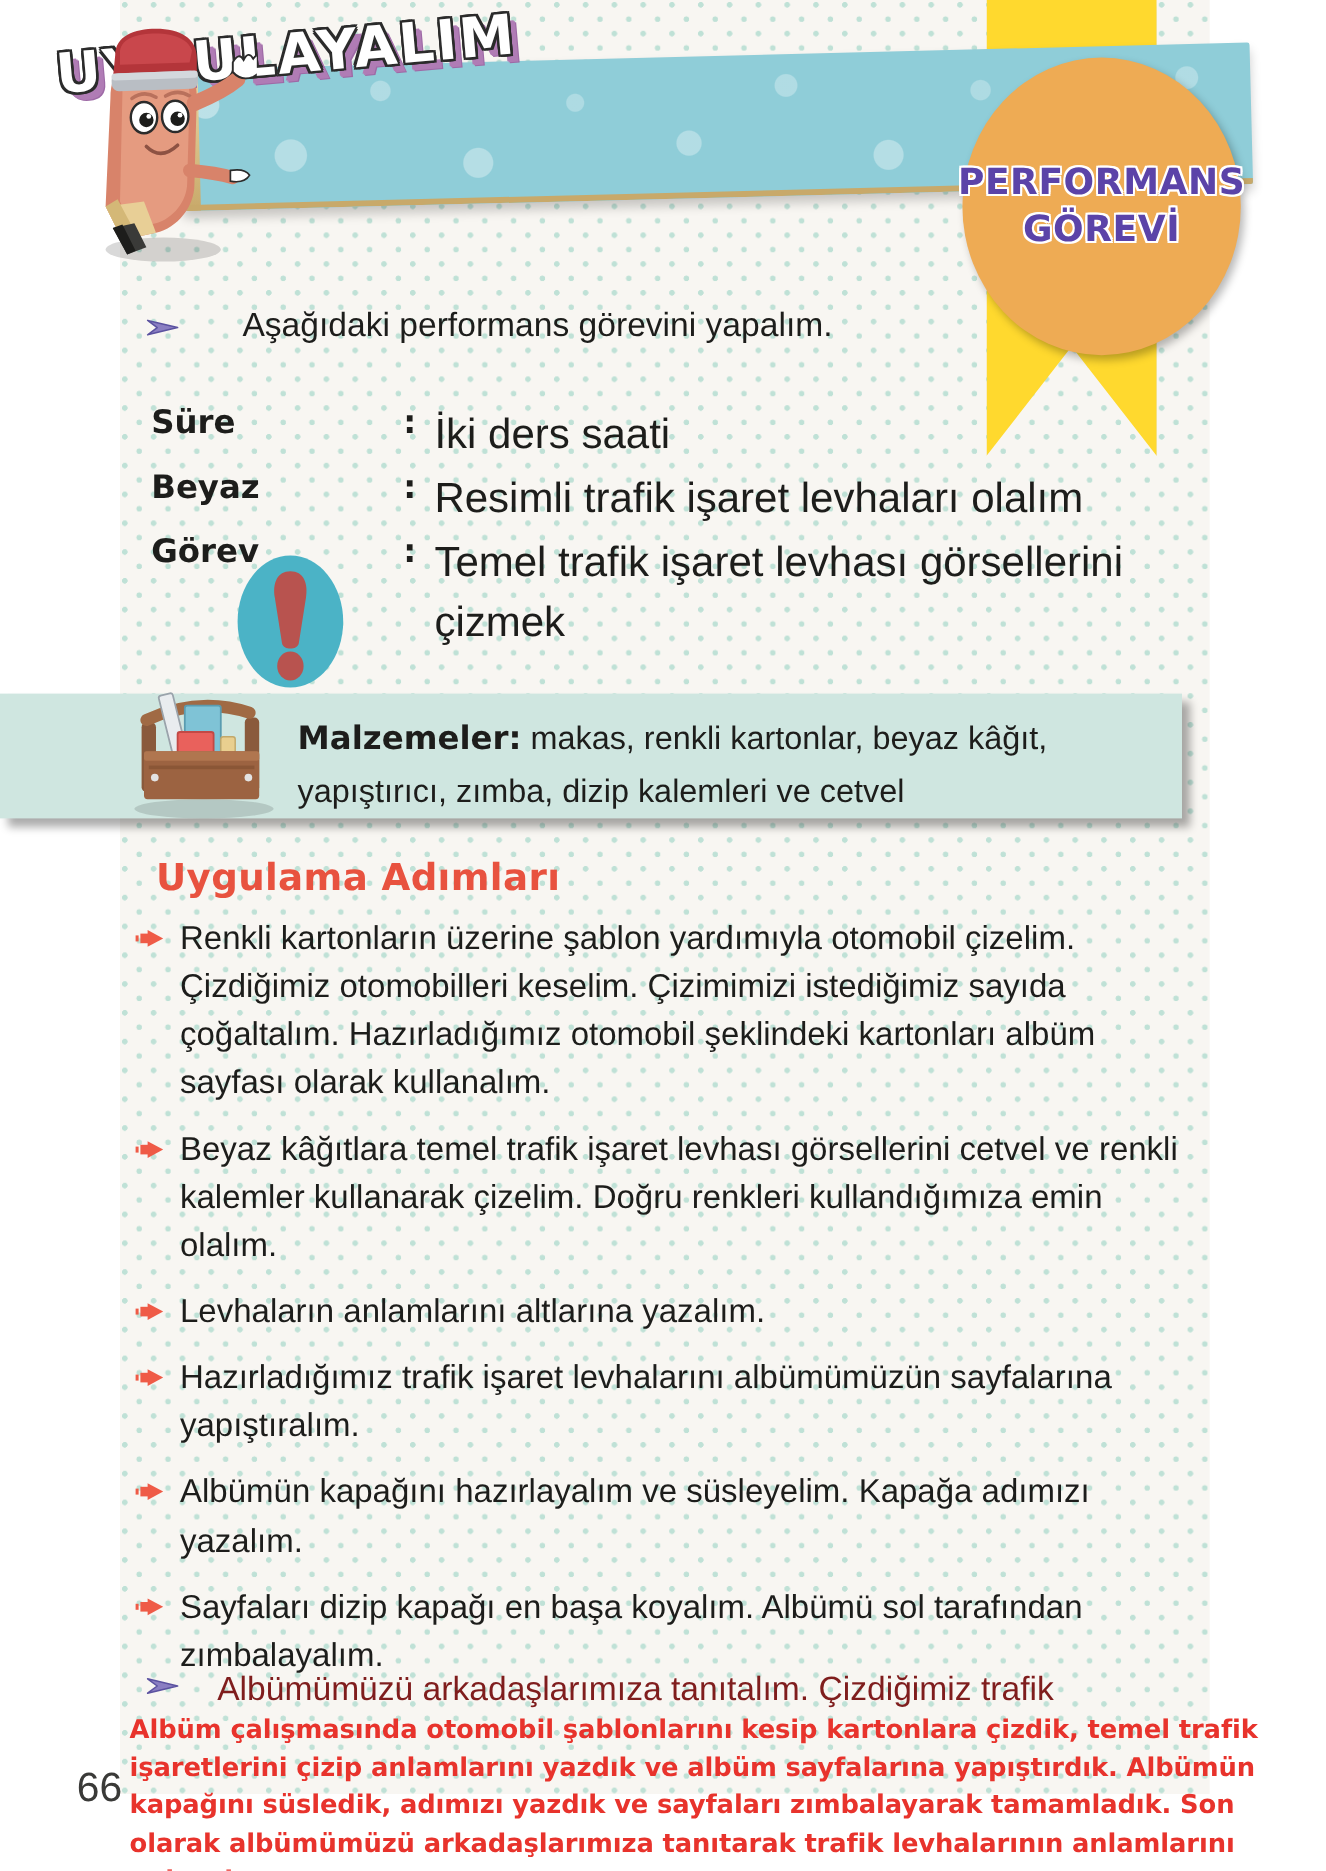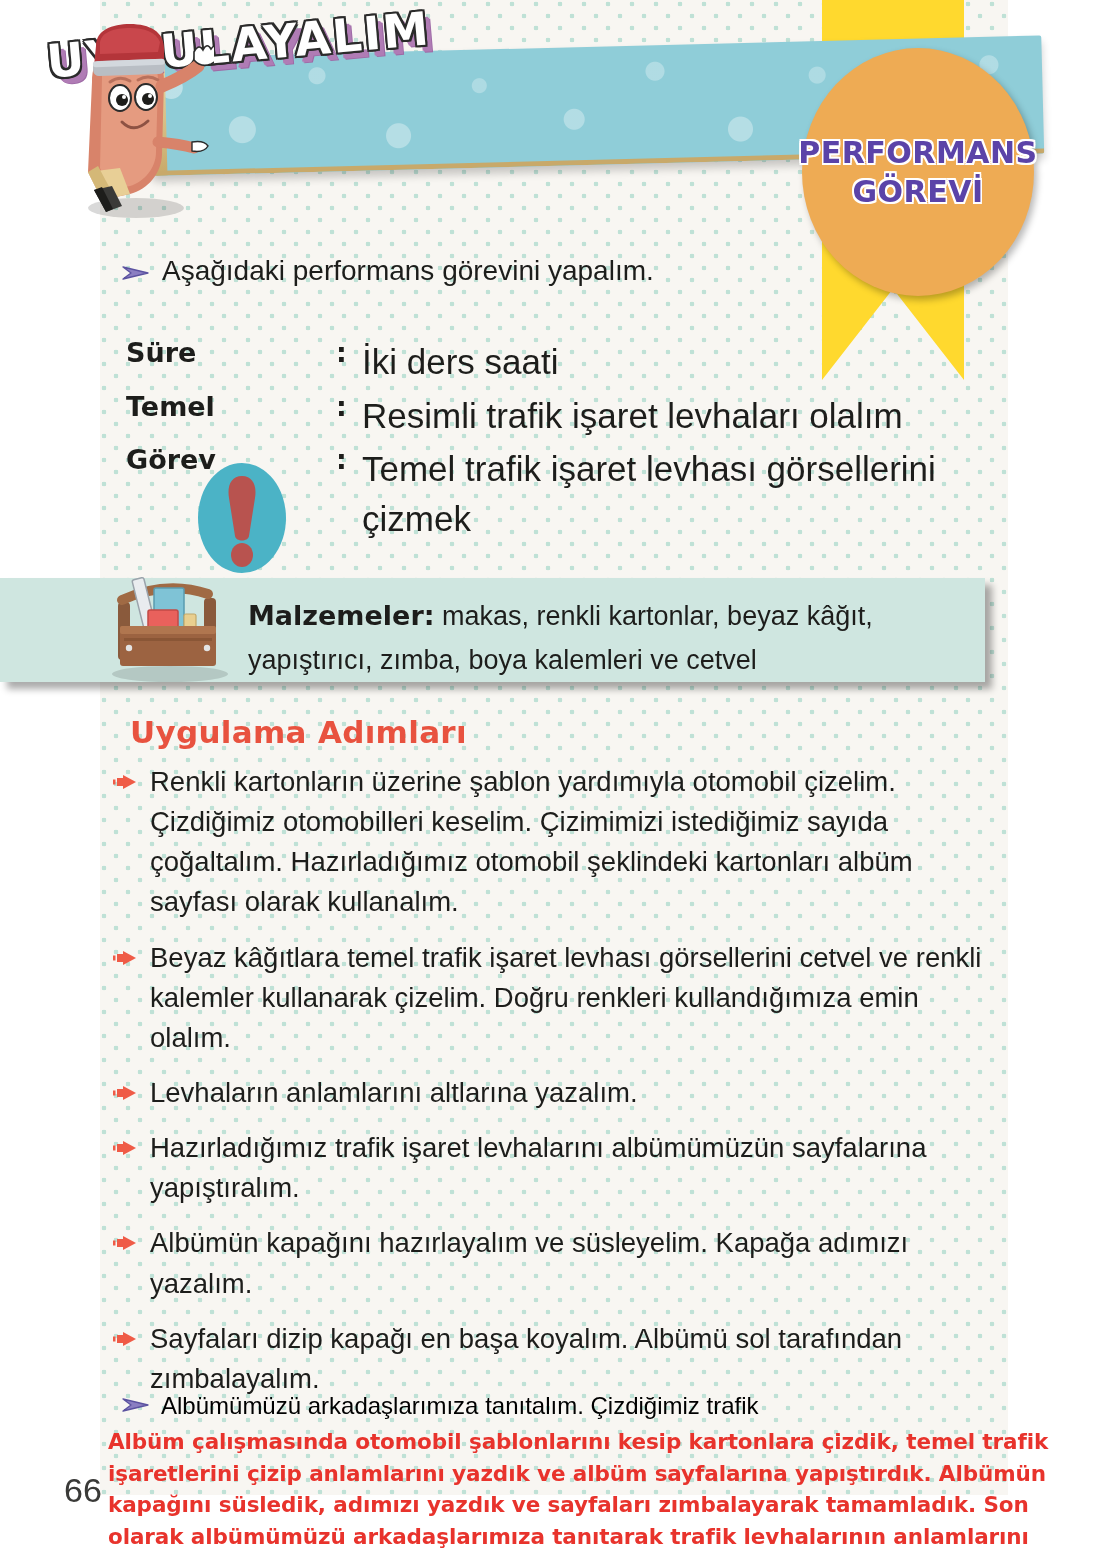--- a/index.html
+++ b/index.html
@@ -151,20 +151,21 @@
     display: flex;
     align-items: baseline;
     gap: 12px;
   }
   .arrow-purple { width: 28px; height: 20px; flex: none; transform: translateY(3px); }
   .intro-text {
     font-family: "Liberation Sans", sans-serif;
     font-size: 28px;
     color: #1d1d1b;
     white-space: nowrap;
+    margin-left: 40px;
   }
 
   
   .info {
     position: absolute;
     left: 126px;
     top: 337px;
     width: 860px;
   }
   .info-row { display: flex; align-items: flex-start; margin-bottom: 4px; }
@@ -262,23 +263,24 @@
   .closing {
     position: absolute;
     left: 122px;
     top: 1392px;
     display: flex;
     align-items: flex-start;
     gap: 11px;
   }
   .closing-text {
     font-family: "Liberation Sans", sans-serif;
-    font-size: 24px;
-    color: #000000;
+    font-size: 28px;
+    color: #7f1d1d;
     white-space: nowrap;
+    margin-left: 20px;
   }
 
   
   .answer {
     position: absolute;
     left: 108px;
     top: 1426px;
     width: 955px;
     font-family: "DejaVu Sans", sans-serif;
     font-weight: 700;
@@ -353,21 +355,21 @@
     <span class="intro-text">Aşağıdaki performans görevini yapalım.</span>
   </div>
 
   <div class="info">
     <div class="info-row">
       <span class="info-label">Süre</span>
       <span class="info-colon">:</span>
       <span class="info-value">İki ders saati</span>
     </div>
     <div class="info-row">
-      <span class="info-label">Temel</span>
+      <span class="info-label">Beyaz</span>
       <span class="info-colon">:</span>
       <span class="info-value">Resimli trafik işaret levhaları olalım</span>
     </div>
     <div class="info-row">
       <span class="info-label">Görev</span>
       <span class="info-colon">:</span>
       <span class="info-value">
         <span>Temel trafik işaret levhası görsellerini çizmek</span>
       </span>
     </div>
@@ -390,21 +392,21 @@
     <rect x="56" y="58" width="30" height="44" rx="2" fill="#e9615c" stroke="#c24945" stroke-width="1.5"></rect>
     <rect x="92" y="62" width="12" height="32" rx="2" fill="#e9cf8f" stroke="#c2a86a" stroke-width="1.2"></rect>
     <rect x="28" y="74" width="96" height="40" rx="3" fill="#9c6341"></rect>
     <rect x="28" y="74" width="96" height="8" rx="2" fill="#b0764f"></rect>
     <rect x="32" y="86" width="88" height="3" fill="#8a5636"></rect>
     <circle cx="37" cy="96" r="3.2" fill="#e3e3e3"></circle>
     <circle cx="115" cy="96" r="3.2" fill="#e3e3e3"></circle>
   </svg>
   <div class="materials-text">
     <b>Malzemeler:</b>
-    <span>makas, renkli kartonlar, beyaz kâğıt, yapıştırıcı, zımba, boya kalemleri ve cetvel</span>
+    <span>makas, renkli kartonlar, beyaz kâğıt, yapıştırıcı, zımba, dizip kalemleri ve cetvel</span>
   </div>
 
   <div class="steps-heading">Uygulama Adımları</div>
 
   <div class="steps">
     <div class="step">
       <svg class="arrow-red" viewBox="0 0 30 22">
         <path d="M11 4 L24 11 L11 18 Z" fill="#ef5b47"></path>
         <rect x="5" y="7" width="7" height="8" fill="#ef5b47"></rect>
         <rect x="1" y="8.5" width="2.5" height="5" fill="#ef5b47"></rect>

